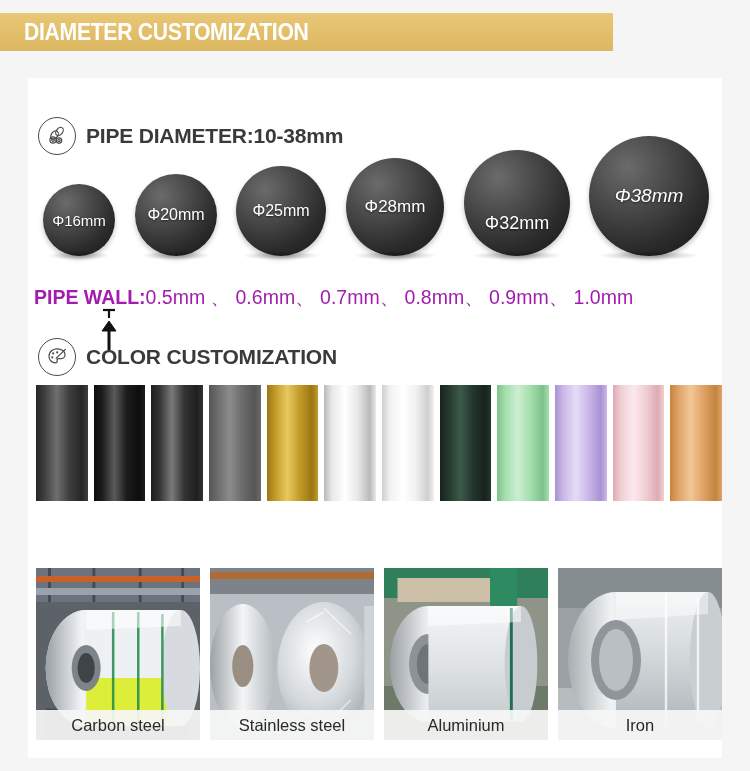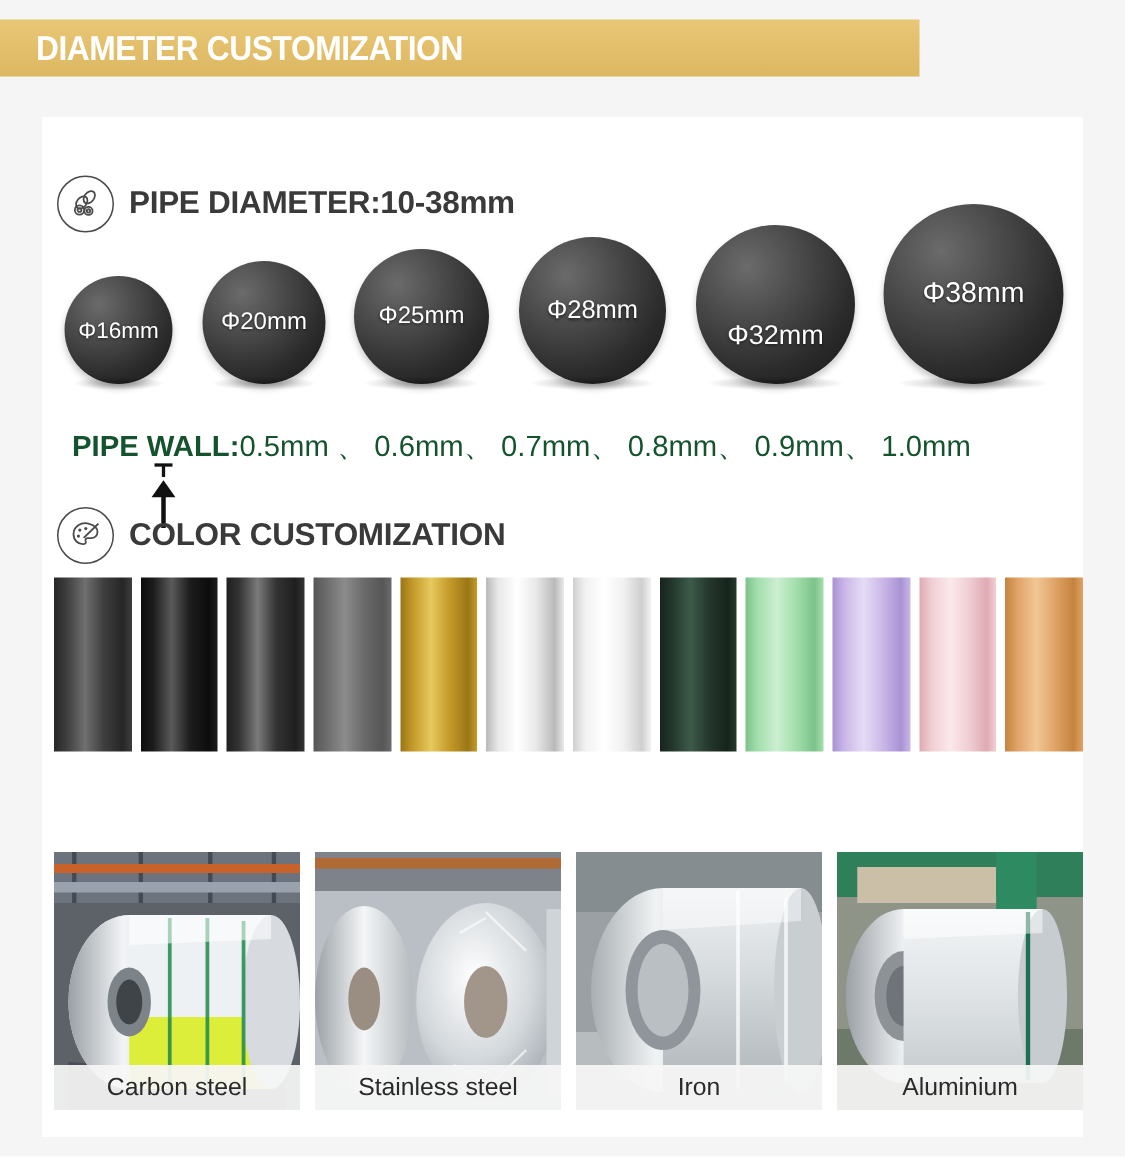--- a/index.html
+++ b/index.html
@@ -126,23 +126,23 @@
   
   .measure-mark {
     position: absolute;
     left: 64px; top: 228px;
     width: 34px; height: 48px;
   }
 
   
   .pipe-wall {
     position: absolute;
-    left: 20px; top: 206px;
+    left: 6px; top: 206px;
     font-size: 19.5px;
-    color: #14532d;
+    color: #a21caf;
     white-space: nowrap;
     text-align: center;
   }
   .pipe-wall .lbl { font-weight: bold; }
   .pipe-wall .vals { font-weight: normal; }
 
   
   .swatch-row {
     position: absolute;
     left: 8px; top: 302px;
@@ -243,21 +243,21 @@
       <div class="circle-shadow"></div>
     </div>
 
     <div class="circle-wrap" id="cw4" style="width: 106px; height: 106px; left: 428px;">
       <div class="pipe-circle">
         <span class="pipe-label" id="cl4" style="font-size: 18px; margin-top: 40px;">Φ32mm</span>
       </div>
       <div class="circle-shadow"></div>
     </div>
 
-    <div class="circle-wrap" id="cw5" style="width: 120px; height: 120px; left: 553px;">
+    <div class="circle-wrap" id="cw5" style="width: 120px; height: 120px; left: 553px; font-style: italic;">
       <div class="pipe-circle">
         <span class="pipe-label" id="cl5" style="font-size: 19px;">Φ38mm</span>
       </div>
       <div class="circle-shadow"></div>
     </div>
   </div>
 
   <div class="measure-mark">
     <svg width="34" height="48" viewBox="0 0 34 48">
       <g stroke="#111111" fill="#111111">
@@ -379,20 +379,54 @@
               <stop offset="1" stop-color="#9ba2a8"></stop>
             </radialGradient>
           </defs>
         </svg>
       </div>
       <div class="mat-label">Stainless steel</div>
     </div>
 
     <div class="material-card">
       <div class="mat-photo">
+        <svg width="100%" height="100%" viewBox="0 0 170 172" preserveAspectRatio="none">
+          <rect width="170" height="172" fill="#8e9487"></rect>
+          <rect y="0" width="170" height="30" fill="#2f7f5b"></rect>
+          <rect x="0" y="118" width="170" height="54" fill="#6d7a6a"></rect>
+          <rect x="14" y="10" width="96" height="24" fill="#cbbfa8"></rect>
+          <rect x="110" y="0" width="28" height="130" fill="#2e8a61"></rect>
+          <g>
+            <ellipse cx="46" cy="96" rx="40" ry="58" fill="url(#alg1)"></ellipse>
+            <ellipse cx="46" cy="96" rx="20" ry="30" fill="#8d9297"></ellipse>
+            <ellipse cx="46" cy="96" rx="12" ry="20" fill="#6f747a"></ellipse>
+            <rect x="46" y="38" width="96" height="116" fill="url(#alg2)"></rect>
+            <ellipse cx="142" cy="96" rx="17" ry="58" fill="#c6ccd0"></ellipse>
+            <line x1="132" y1="40" x2="132" y2="152" stroke="#1f6e50" stroke-width="3"></line>
+            <path d="M46 38 L142 38 L142 54 L46 58 Z" fill="#ffffff" opacity="0.5"></path>
+          </g>
+          <defs>
+            <linearGradient id="alg1" x1="0" y1="0" x2="1" y2="0">
+              <stop offset="0" stop-color="#9ba0a5"></stop>
+              <stop offset="0.5" stop-color="#eef1f3"></stop>
+              <stop offset="1" stop-color="#bcc2c6"></stop>
+            </linearGradient>
+            <linearGradient id="alg2" x1="0" y1="0" x2="0" y2="1">
+              <stop offset="0" stop-color="#f3f5f6"></stop>
+              <stop offset="0.5" stop-color="#dfe3e6"></stop>
+              <stop offset="1" stop-color="#c4cacd"></stop>
+            </linearGradient>
+          </defs>
+        </svg>
+      </div>
+      <div class="mat-label">Aluminium</div>
+    </div>
+
+    <div class="material-card">
+      <div class="mat-photo">
         <svg width="170" height="172" viewBox="0 0 170 172" preserveAspectRatio="none">
           <rect width="170" height="172" fill="#9aa0a3"></rect>
           <rect y="0" width="170" height="40" fill="#868d90"></rect>
           <rect x="0" y="120" width="170" height="52" fill="#b7bcbe"></rect>
           <g>
             <ellipse cx="58" cy="92" rx="48" ry="68" fill="url(#irg1)"></ellipse>
             <rect x="58" y="24" width="92" height="136" fill="url(#irg2)"></rect>
             <ellipse cx="150" cy="92" rx="18" ry="68" fill="#c9ced1"></ellipse>
             <ellipse cx="58" cy="92" rx="25" ry="40" fill="#8f959a"></ellipse>
             <ellipse cx="58" cy="92" rx="17" ry="31" fill="#b9bfc3"></ellipse>
@@ -411,49 +445,15 @@
             <linearGradient id="irg2" x1="0" y1="0" x2="0" y2="1">
               <stop offset="0" stop-color="#eef1f2"></stop>
               <stop offset="0.45" stop-color="#d4d9dc"></stop>
               <stop offset="1" stop-color="#aeb4b8"></stop>
             </linearGradient>
           </defs>
         </svg>
       </div>
       <div class="mat-label">Iron</div>
     </div>
-
-    <div class="material-card">
-      <div class="mat-photo">
-        <svg width="100%" height="100%" viewBox="0 0 170 172" preserveAspectRatio="none">
-          <rect width="170" height="172" fill="#8e9487"></rect>
-          <rect y="0" width="170" height="30" fill="#2f7f5b"></rect>
-          <rect x="0" y="118" width="170" height="54" fill="#6d7a6a"></rect>
-          <rect x="14" y="10" width="96" height="24" fill="#cbbfa8"></rect>
-          <rect x="110" y="0" width="28" height="130" fill="#2e8a61"></rect>
-          <g>
-            <ellipse cx="46" cy="96" rx="40" ry="58" fill="url(#alg1)"></ellipse>
-            <ellipse cx="46" cy="96" rx="20" ry="30" fill="#8d9297"></ellipse>
-            <ellipse cx="46" cy="96" rx="12" ry="20" fill="#6f747a"></ellipse>
-            <rect x="46" y="38" width="96" height="116" fill="url(#alg2)"></rect>
-            <ellipse cx="142" cy="96" rx="17" ry="58" fill="#c6ccd0"></ellipse>
-            <line x1="132" y1="40" x2="132" y2="152" stroke="#1f6e50" stroke-width="3"></line>
-            <path d="M46 38 L142 38 L142 54 L46 58 Z" fill="#ffffff" opacity="0.5"></path>
-          </g>
-          <defs>
-            <linearGradient id="alg1" x1="0" y1="0" x2="1" y2="0">
-              <stop offset="0" stop-color="#9ba0a5"></stop>
-              <stop offset="0.5" stop-color="#eef1f3"></stop>
-              <stop offset="1" stop-color="#bcc2c6"></stop>
-            </linearGradient>
-            <linearGradient id="alg2" x1="0" y1="0" x2="0" y2="1">
-              <stop offset="0" stop-color="#f3f5f6"></stop>
-              <stop offset="0.5" stop-color="#dfe3e6"></stop>
-              <stop offset="1" stop-color="#c4cacd"></stop>
-            </linearGradient>
-          </defs>
-        </svg>
-      </div>
-      <div class="mat-label">Aluminium</div>
-    </div>
   </div>
 
 </div>
 
 </body></html>

